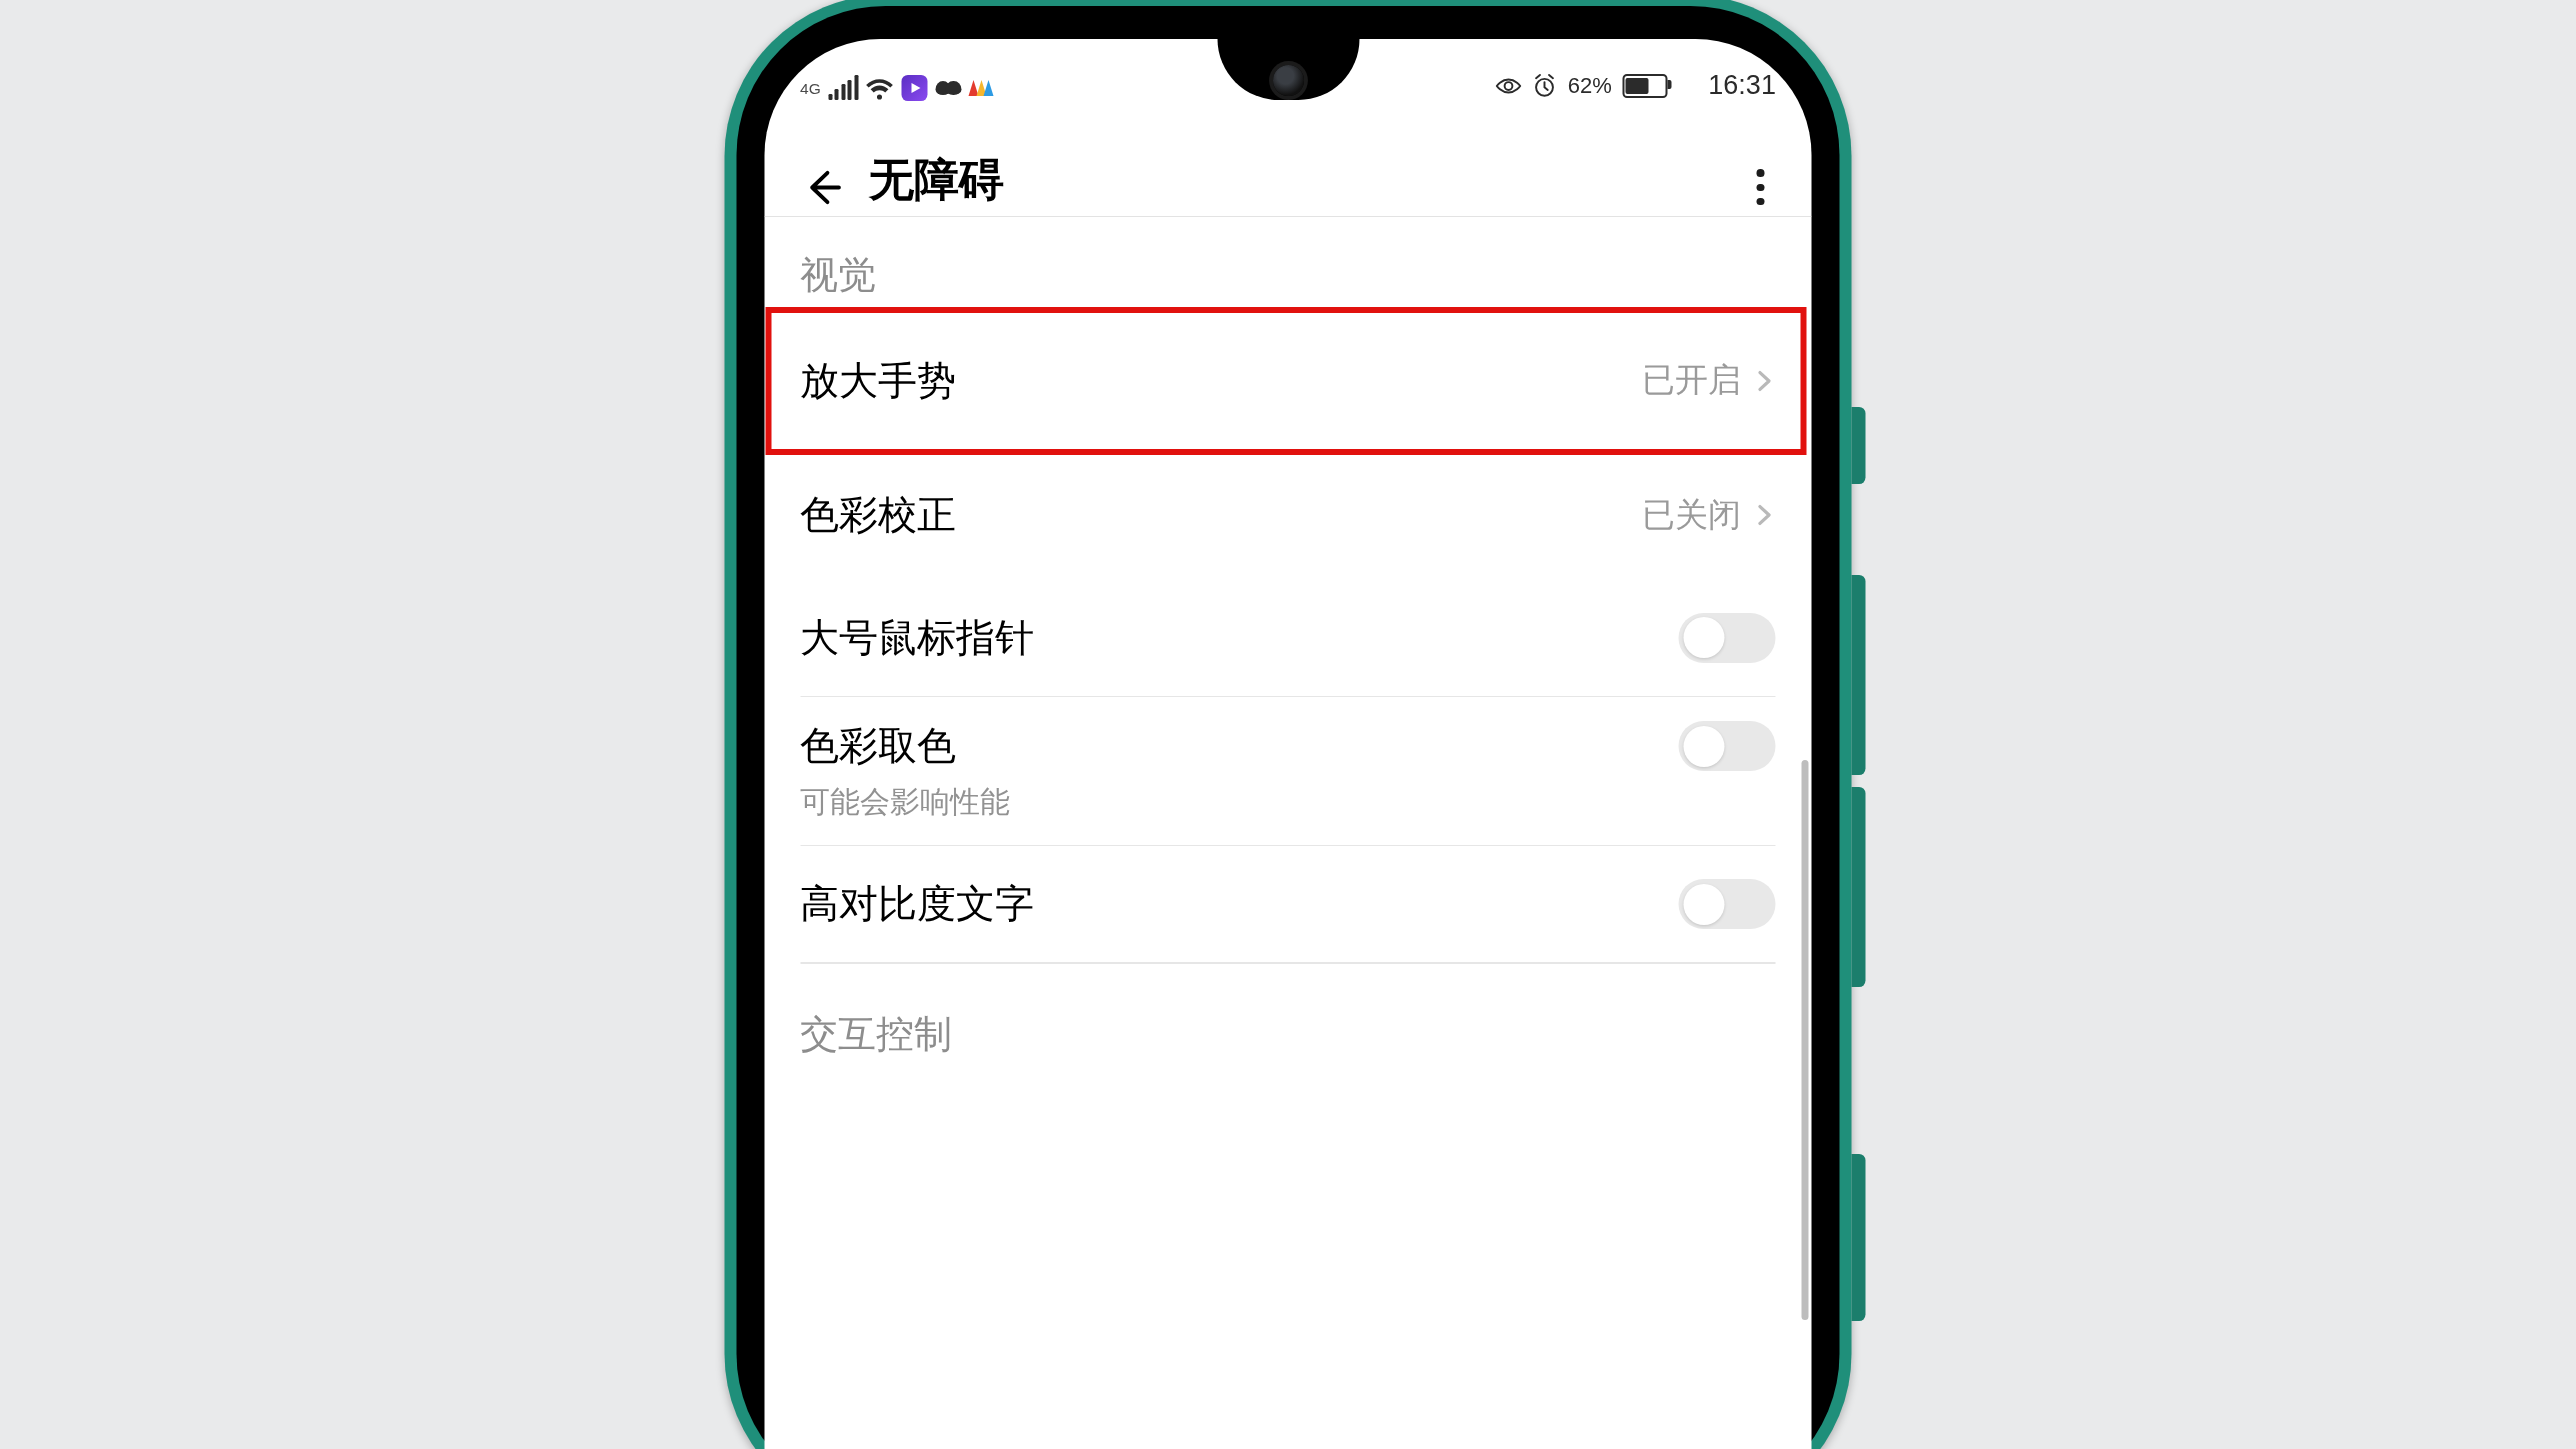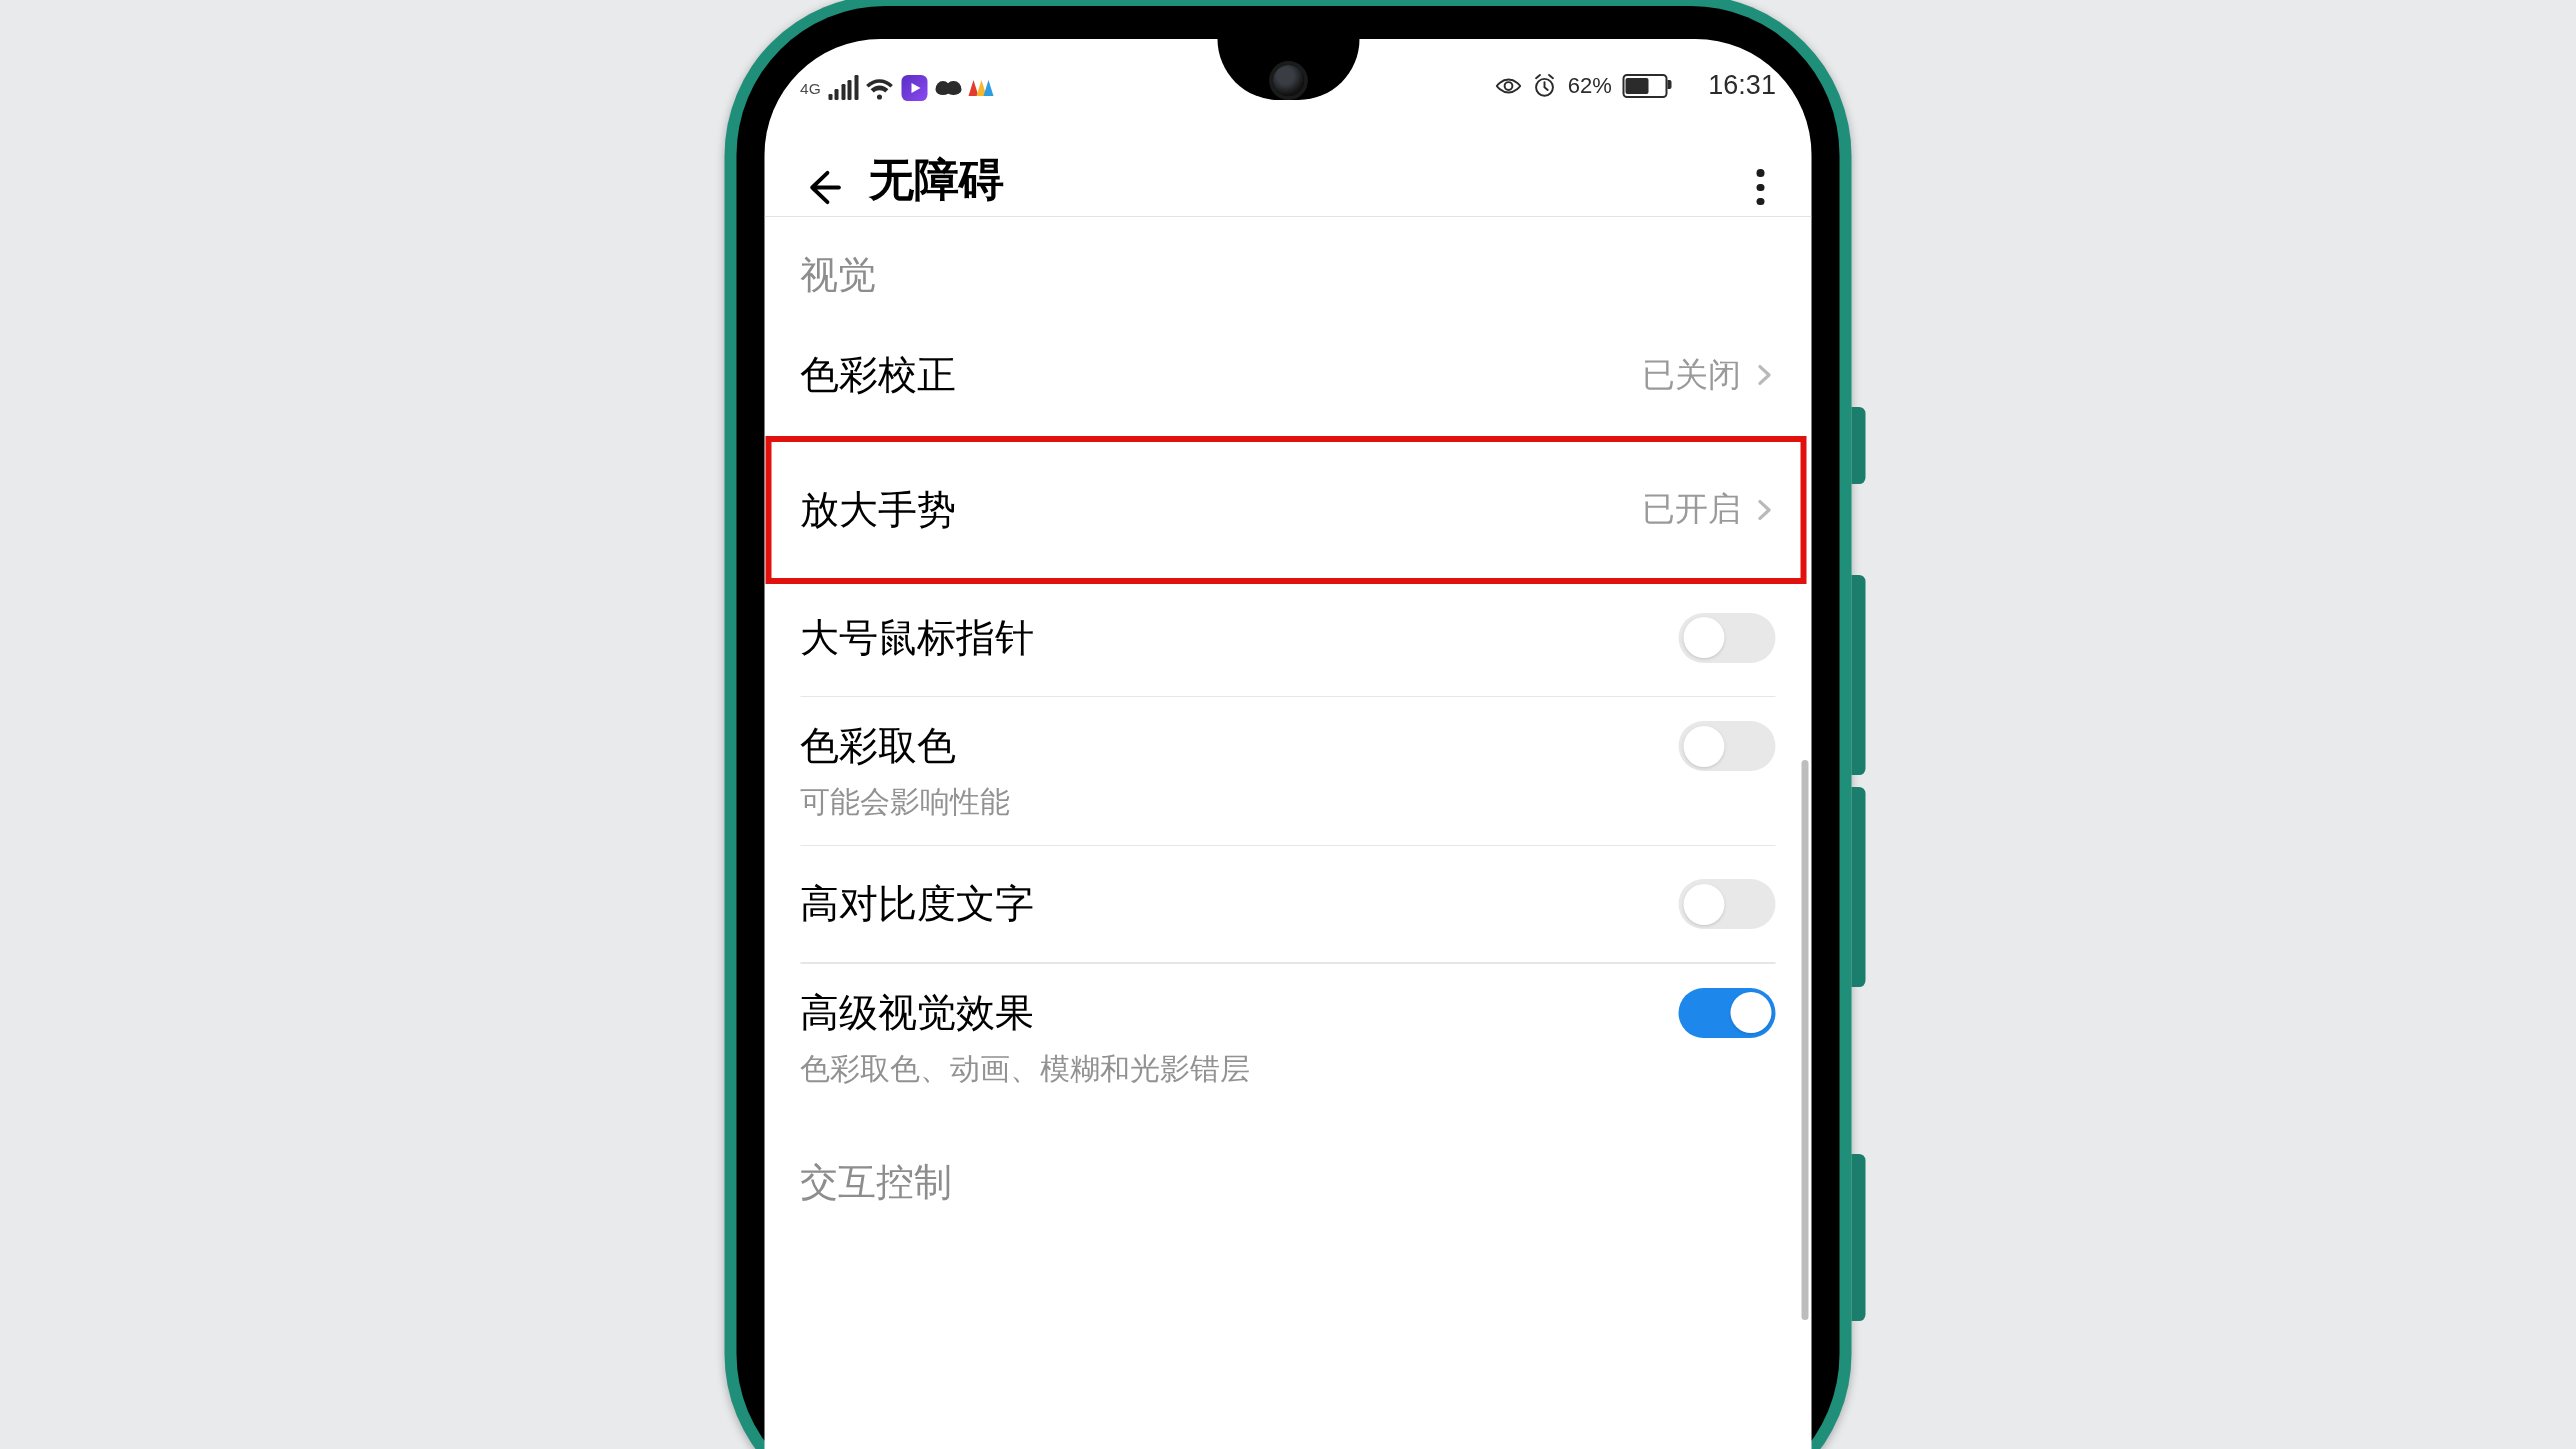--- a/index.html
+++ b/index.html
@@ -247,45 +247,45 @@
             <span></span>
             <span></span>
             <span></span>
           </div>
       </div>
 
       <div class="content">
 
         <div class="section-title">视觉</div>
 
+        <div class="row" style="min-height:140px;">
+          <div class="hl"></div>
+          <div class="lbl">放大手势</div>
+          <div class="end">
+            <div class="val">已开启</div>
+            <span class="chev">
+              <svg viewBox="0 0 34 34">
+                  <path d="M10 4l14 13L10 30" fill="none" stroke="#b9b9b9" stroke-width="5" stroke-linecap="round" stroke-linejoin="round"></path>
+                </svg>
+            </span>
+          </div>
+        </div>
+
         <div class="row" style="min-height:129px;">
           <div class="lbl">色彩校正</div>
           <div class="end">
             <div class="val">已关闭</div>
             <span class="chev">
               <svg viewBox="0 0 34 34">
                   <path d="M10 4l14 13L10 30" fill="none" stroke="#b9b9b9" stroke-width="5" stroke-linecap="round" stroke-linejoin="round"></path>
                 </svg>
             </span>
           </div>
         </div>
 
-        <div class="row" style="min-height:140px;">
-          <div class="hl"></div>
-          <div class="lbl">放大手势</div>
-          <div class="end">
-            <div class="val">已开启</div>
-            <span class="chev">
-              <svg viewBox="0 0 34 34">
-                  <path d="M10 4l14 13L10 30" fill="none" stroke="#b9b9b9" stroke-width="5" stroke-linecap="round" stroke-linejoin="round"></path>
-                </svg>
-            </span>
-          </div>
-        </div>
-
         <div class="row">
           <div class="lbl">大号鼠标指针</div>
           <div class="end">
             <div class="toggle off">
                 <div class="knob"></div>
               </div>
           </div>
         </div>
         <div class="sep"></div>
 
@@ -303,29 +303,20 @@
         <div class="row">
           <div class="lbl">高对比度文字</div>
           <div class="end">
             <div class="toggle off">
                 <div class="knob"></div>
               </div>
           </div>
         </div>
         <div class="sep"></div>
 
-        <div class="row withsub">
-          <div class="lbl">高级视觉效果</div>
-          <div class="end">
-            <div class="toggle on">
-                <div class="knob"></div>
-              </div>
-          </div>
-          <div class="sub">色彩取色、动画、模糊和光影错层</div>
-        </div>
 
         <div class="section-title" style="padding-top:45px;">交互控制</div>
       </div>
 
       <div class="scroll-ind"></div>
 
     </div>
   </div>
 </div>
 

